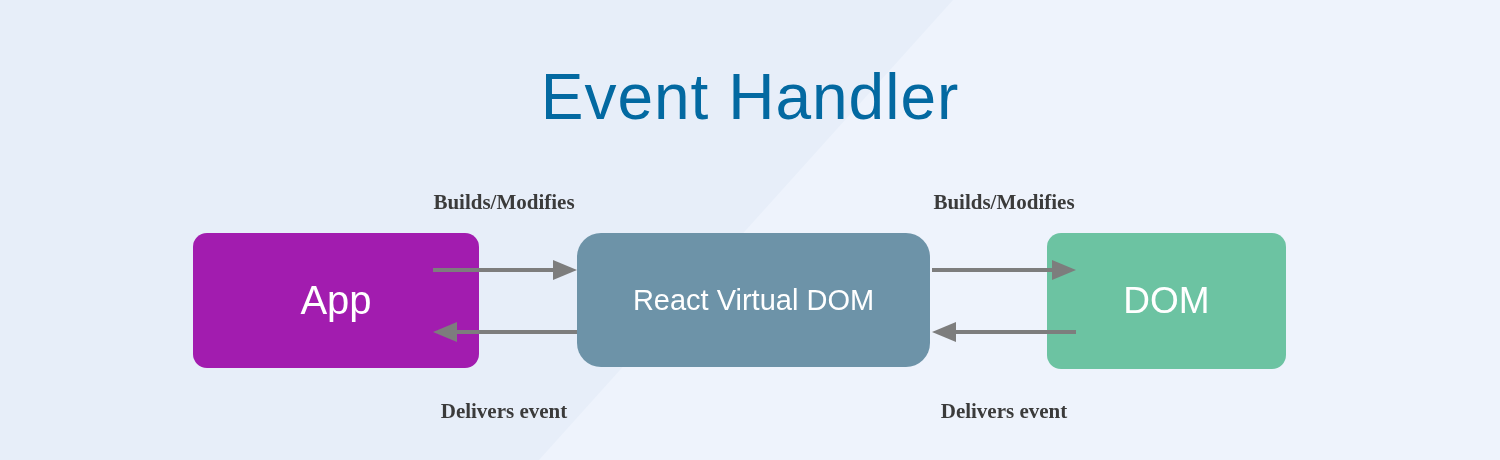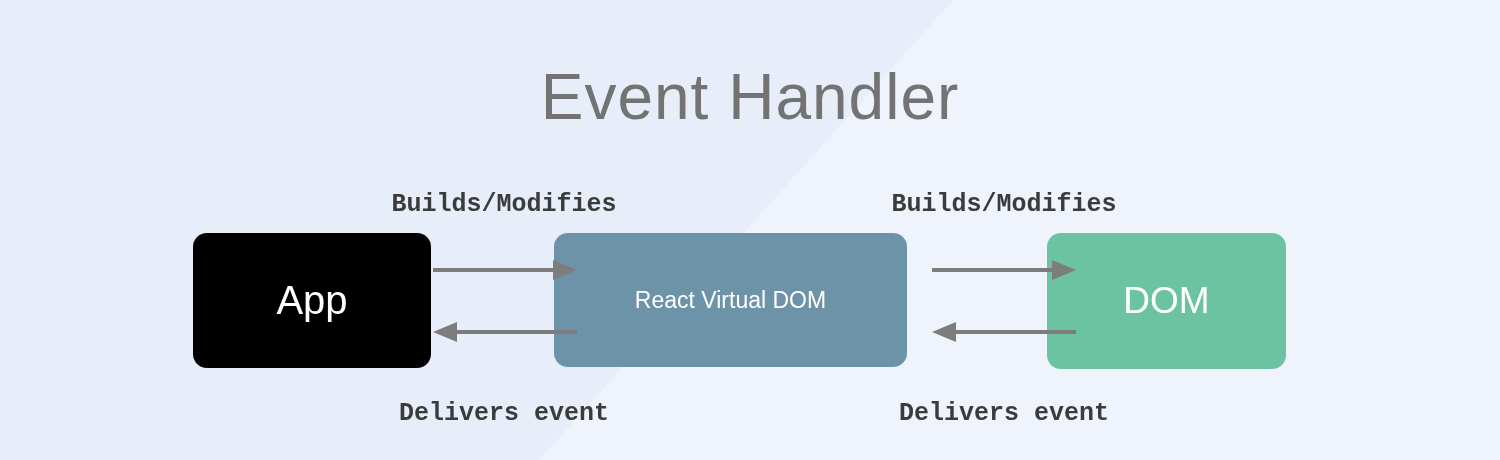--- a/index.html
+++ b/index.html
@@ -21,48 +21,49 @@
     clip-path: polygon(953px 0, 1500px 0, 1500px 460px, 539px 460px);
   }
   .title {
     position: absolute;
     top: 60px;
     left: 0;
     width: 100%;
     text-align: center;
     font-size: 64px;
     font-weight: 400;
-    color: #737373;
+    color: #0369a1;
     letter-spacing: 1px;
   }
   .node {
     position: absolute;
     display: flex;
     align-items: center;
     justify-content: center;
     border-radius: 14px;
     color: #ffffff;
     text-align: center;
   }
   .node-app {
     left: 193px;
     top: 233px;
-    width: 238px;
+    width: 286px;
     height: 135px;
-    background: #000000;
+    background: #a21caf;
     font-size: 40px;
   }
   .node-rvd {
-    left: 554px;
+    left: 577px;
     top: 233px;
     width: 353px;
     height: 134px;
     background: #6d93a8;
-    font-size: 23px;
+    font-size: 29px;
     line-height: 44px;
+    border-radius: 24px;
   }
   .node-rvd .label-inner { width: 260px; }
   .node-dom {
     left: 1047px;
     top: 233px;
     width: 239px;
     height: 136px;
     background: #6cc3a2;
     font-size: 37px;
   }
@@ -84,23 +85,23 @@
     width: 0;
     height: 0;
     border-top: 10px solid transparent;
     border-bottom: 10px solid transparent;
     border-right: 24px solid #7d7d7d;
   }
   .edge-label {
     position: absolute;
     width: 240px;
     text-align: center;
-    font-family: Liberation Mono, monospace;
+    font-family: Liberation Serif, serif;
     font-weight: 700;
-    font-size: 25px;
+    font-size: 21px;
     color: #3b3b3b;
   }
   .lbl-left  { left: 384px; }
   .lbl-right { left: 884px; }
   .lbl-top    { top: 190px; }
   .lbl-bottom { top: 399px; }
 </style>
 </head>
 <body>
 

